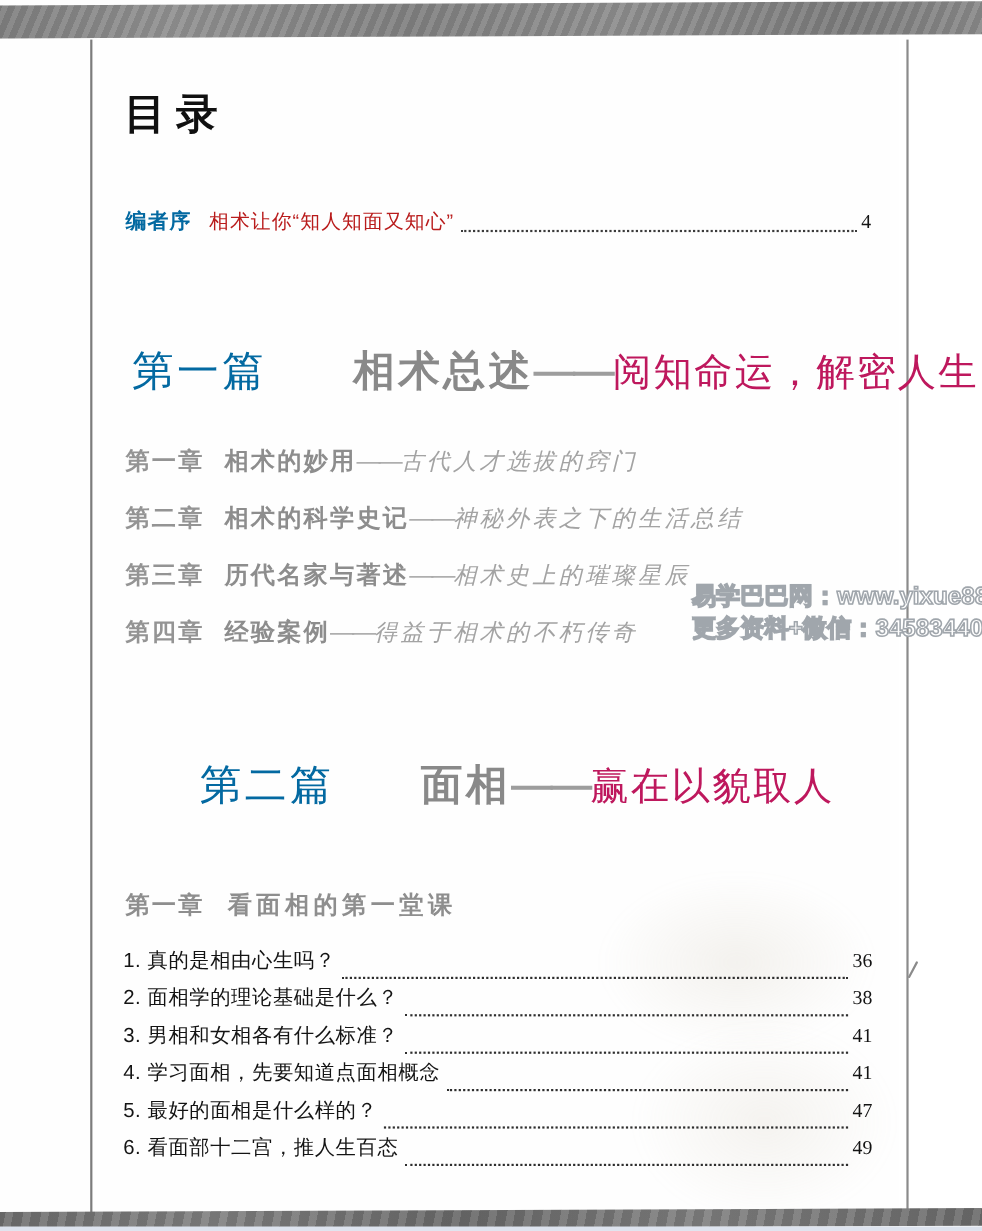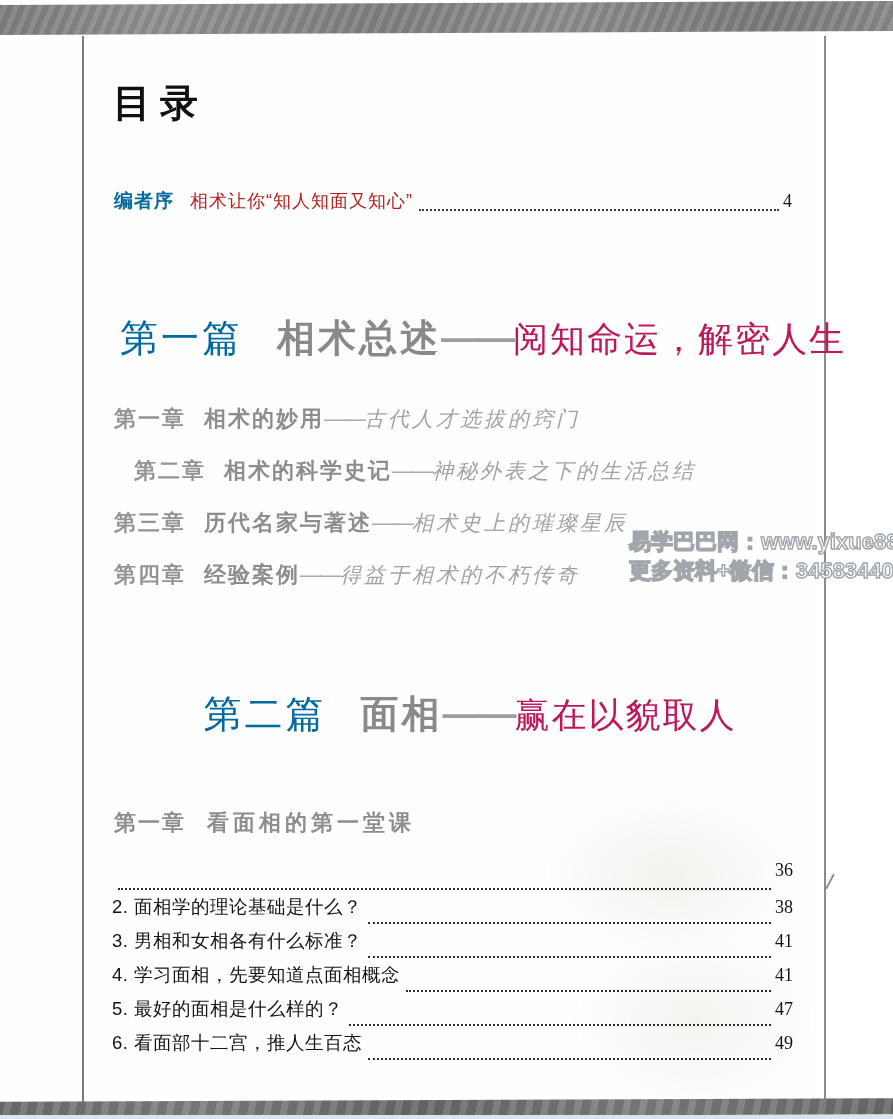--- a/index.html
+++ b/index.html
@@ -63,21 +63,21 @@
 
   
   .part-heading{
     position:absolute;left:120px;width:700px;text-align:center;white-space:nowrap;
     font-family:"Liberation Sans", sans-serif;font-size:38px;line-height:48px;
   }
   .part-heading-1{top:314px;}
   .part-heading-2{top:690px;}
   .ph-label{font-weight:normal;color:#0369a1;letter-spacing:3px;margin-top:16px;}
   .ph-gap{display:inline-block;width:34px;}
-  .ph-title{font-weight:bold;color:#898989;letter-spacing:3px;}
+  .ph-title{font-weight:bold;color:#898989;letter-spacing:3px;margin-left:44px;}
   .ph-dash{color:#9d9d9d;font-weight:bold;letter-spacing:-2px;}
   .ph-sub{color:#be185d;font-weight:500;font-size:35px;letter-spacing:2px;}
 
   
   .chapter-row{
     position:absolute;left:114px;white-space:nowrap;height:30px;
     font-family:"Liberation Sans", sans-serif;font-size:22px;
   }
   .ch-label{font-weight:bold;color:#949494;letter-spacing:2px;display:inline-block;width:90px;}
   .ch-title{font-weight:bold;color:#8d8d8d;letter-spacing:2px;}
@@ -133,21 +133,21 @@
     <span class="page-num">4</span>
   </div>
 
   <div class="part-heading part-heading-1">
     <span class="ph-label">第一篇</span><span class="ph-gap"></span><span class="ph-title">相术总述</span><span class="ph-dash">——</span><span class="ph-sub">阅知命运，解密人生</span>
   </div>
 
   <div class="chapter-row" style="top:404px;">
     <span class="ch-label">第一章</span><span class="ch-title">相术的妙用</span><span class="ch-dash">——</span><span class="ch-sub">古代人才选拔的窍门</span>
   </div>
-  <div class="chapter-row" style="top:456px;margin-left:20px;">
+  <div class="chapter-row" style="top:456px;">
     <span class="ch-label">第二章</span><span class="ch-title">相术的科学史记</span><span class="ch-dash">——</span><span class="ch-sub">神秘外表之下的生活总结</span>
   </div>
   <div class="chapter-row" style="top:508px;">
     <span class="ch-label">第三章</span><span class="ch-title">历代名家与著述</span><span class="ch-dash">——</span><span class="ch-sub">相术史上的璀璨星辰</span>
   </div>
   <div class="chapter-row" style="top:560px;">
     <span class="ch-label">第四章</span><span class="ch-title">经验案例</span><span class="ch-dash">——</span><span class="ch-sub">得益于相术的不朽传奇</span>
   </div>
 
   <div class="wm wm-1">易学巴巴网：www.yixue88.cn</div>
@@ -156,20 +156,21 @@
   <div class="part-heading part-heading-2">
     <span class="ph-label">第二篇</span><span class="ph-gap"></span><span class="ph-title">面相</span><span class="ph-dash">——</span><span class="ph-sub">赢在以貌取人</span>
   </div>
 
   <div class="p2-chapter">
     <span class="p2-ch-label">第一章</span><span class="p2-ch-title">看面相的第一堂课</span>
   </div>
 
   <div class="toc-list">
     <div class="toc-row">
+      <span class="toc-text">1. 真的是相由心生吗？</span>
       <span class="dotline"></span>
       <span class="toc-page">36</span>
     </div>
     <div class="toc-row">
       <span class="toc-text">2. 面相学的理论基础是什么？</span>
       <span class="dotline"></span>
       <span class="toc-page">38</span>
     </div>
     <div class="toc-row">
       <span class="toc-text">3. 男相和女相各有什么标准？</span>

